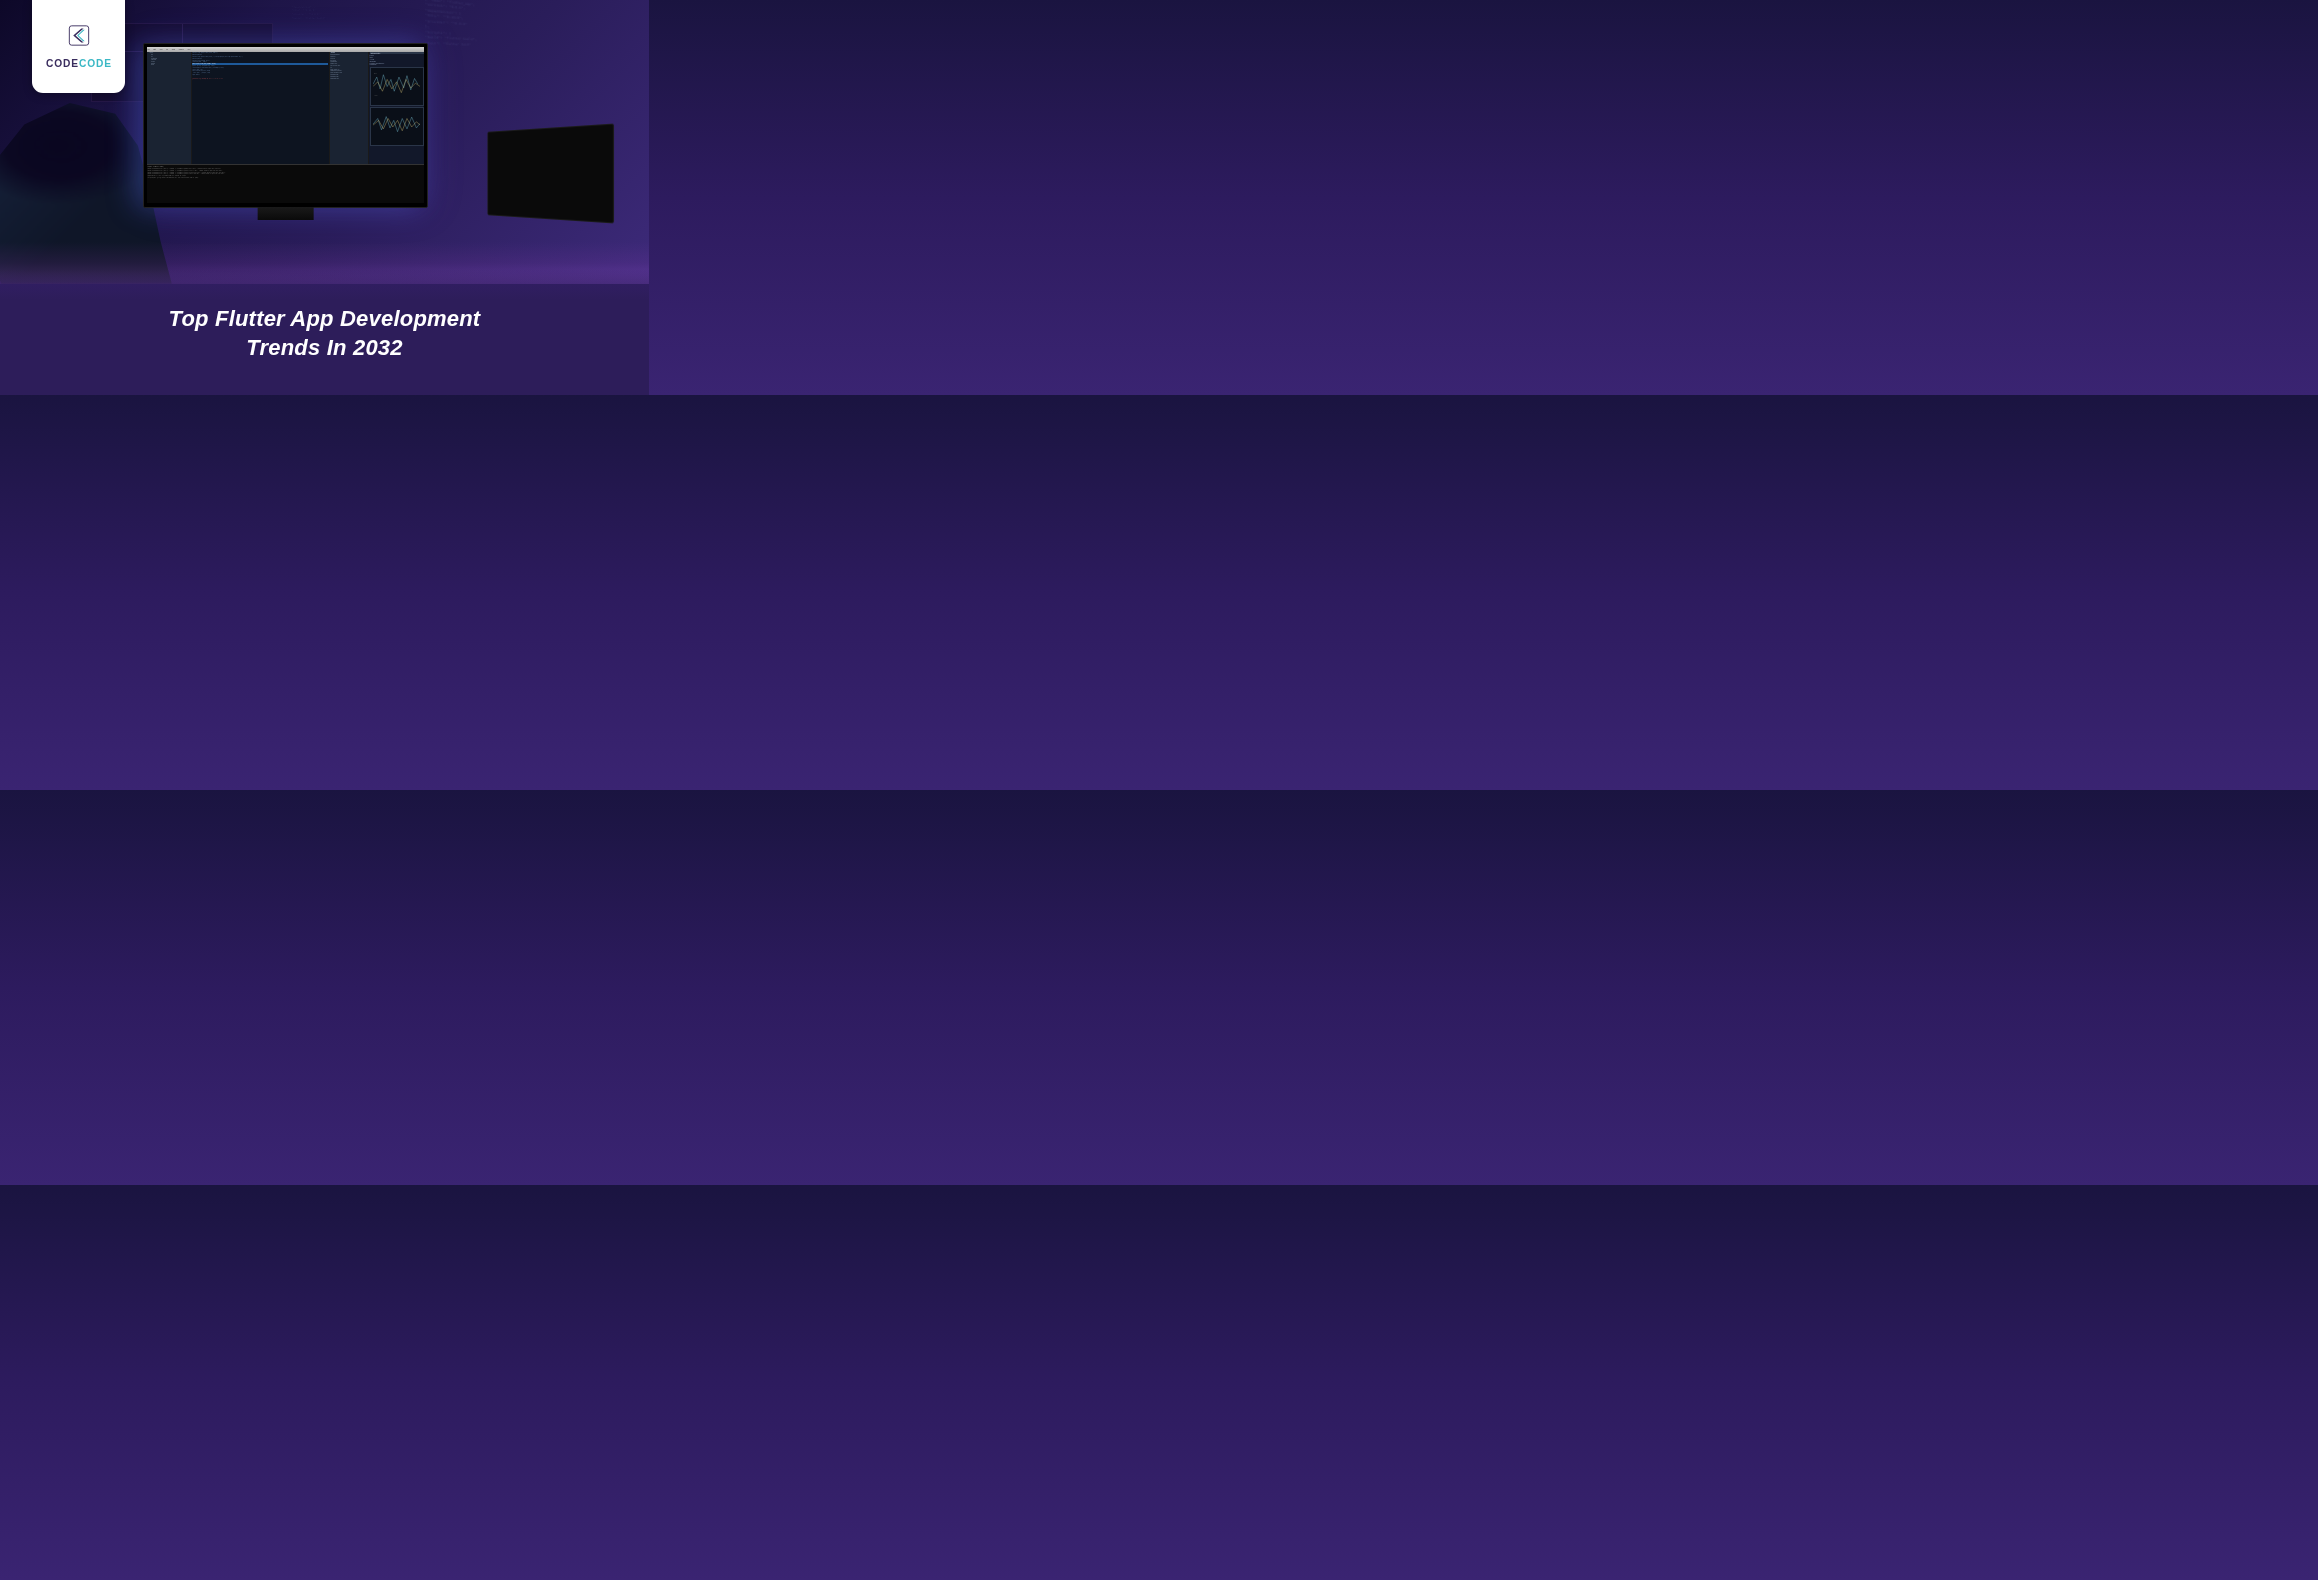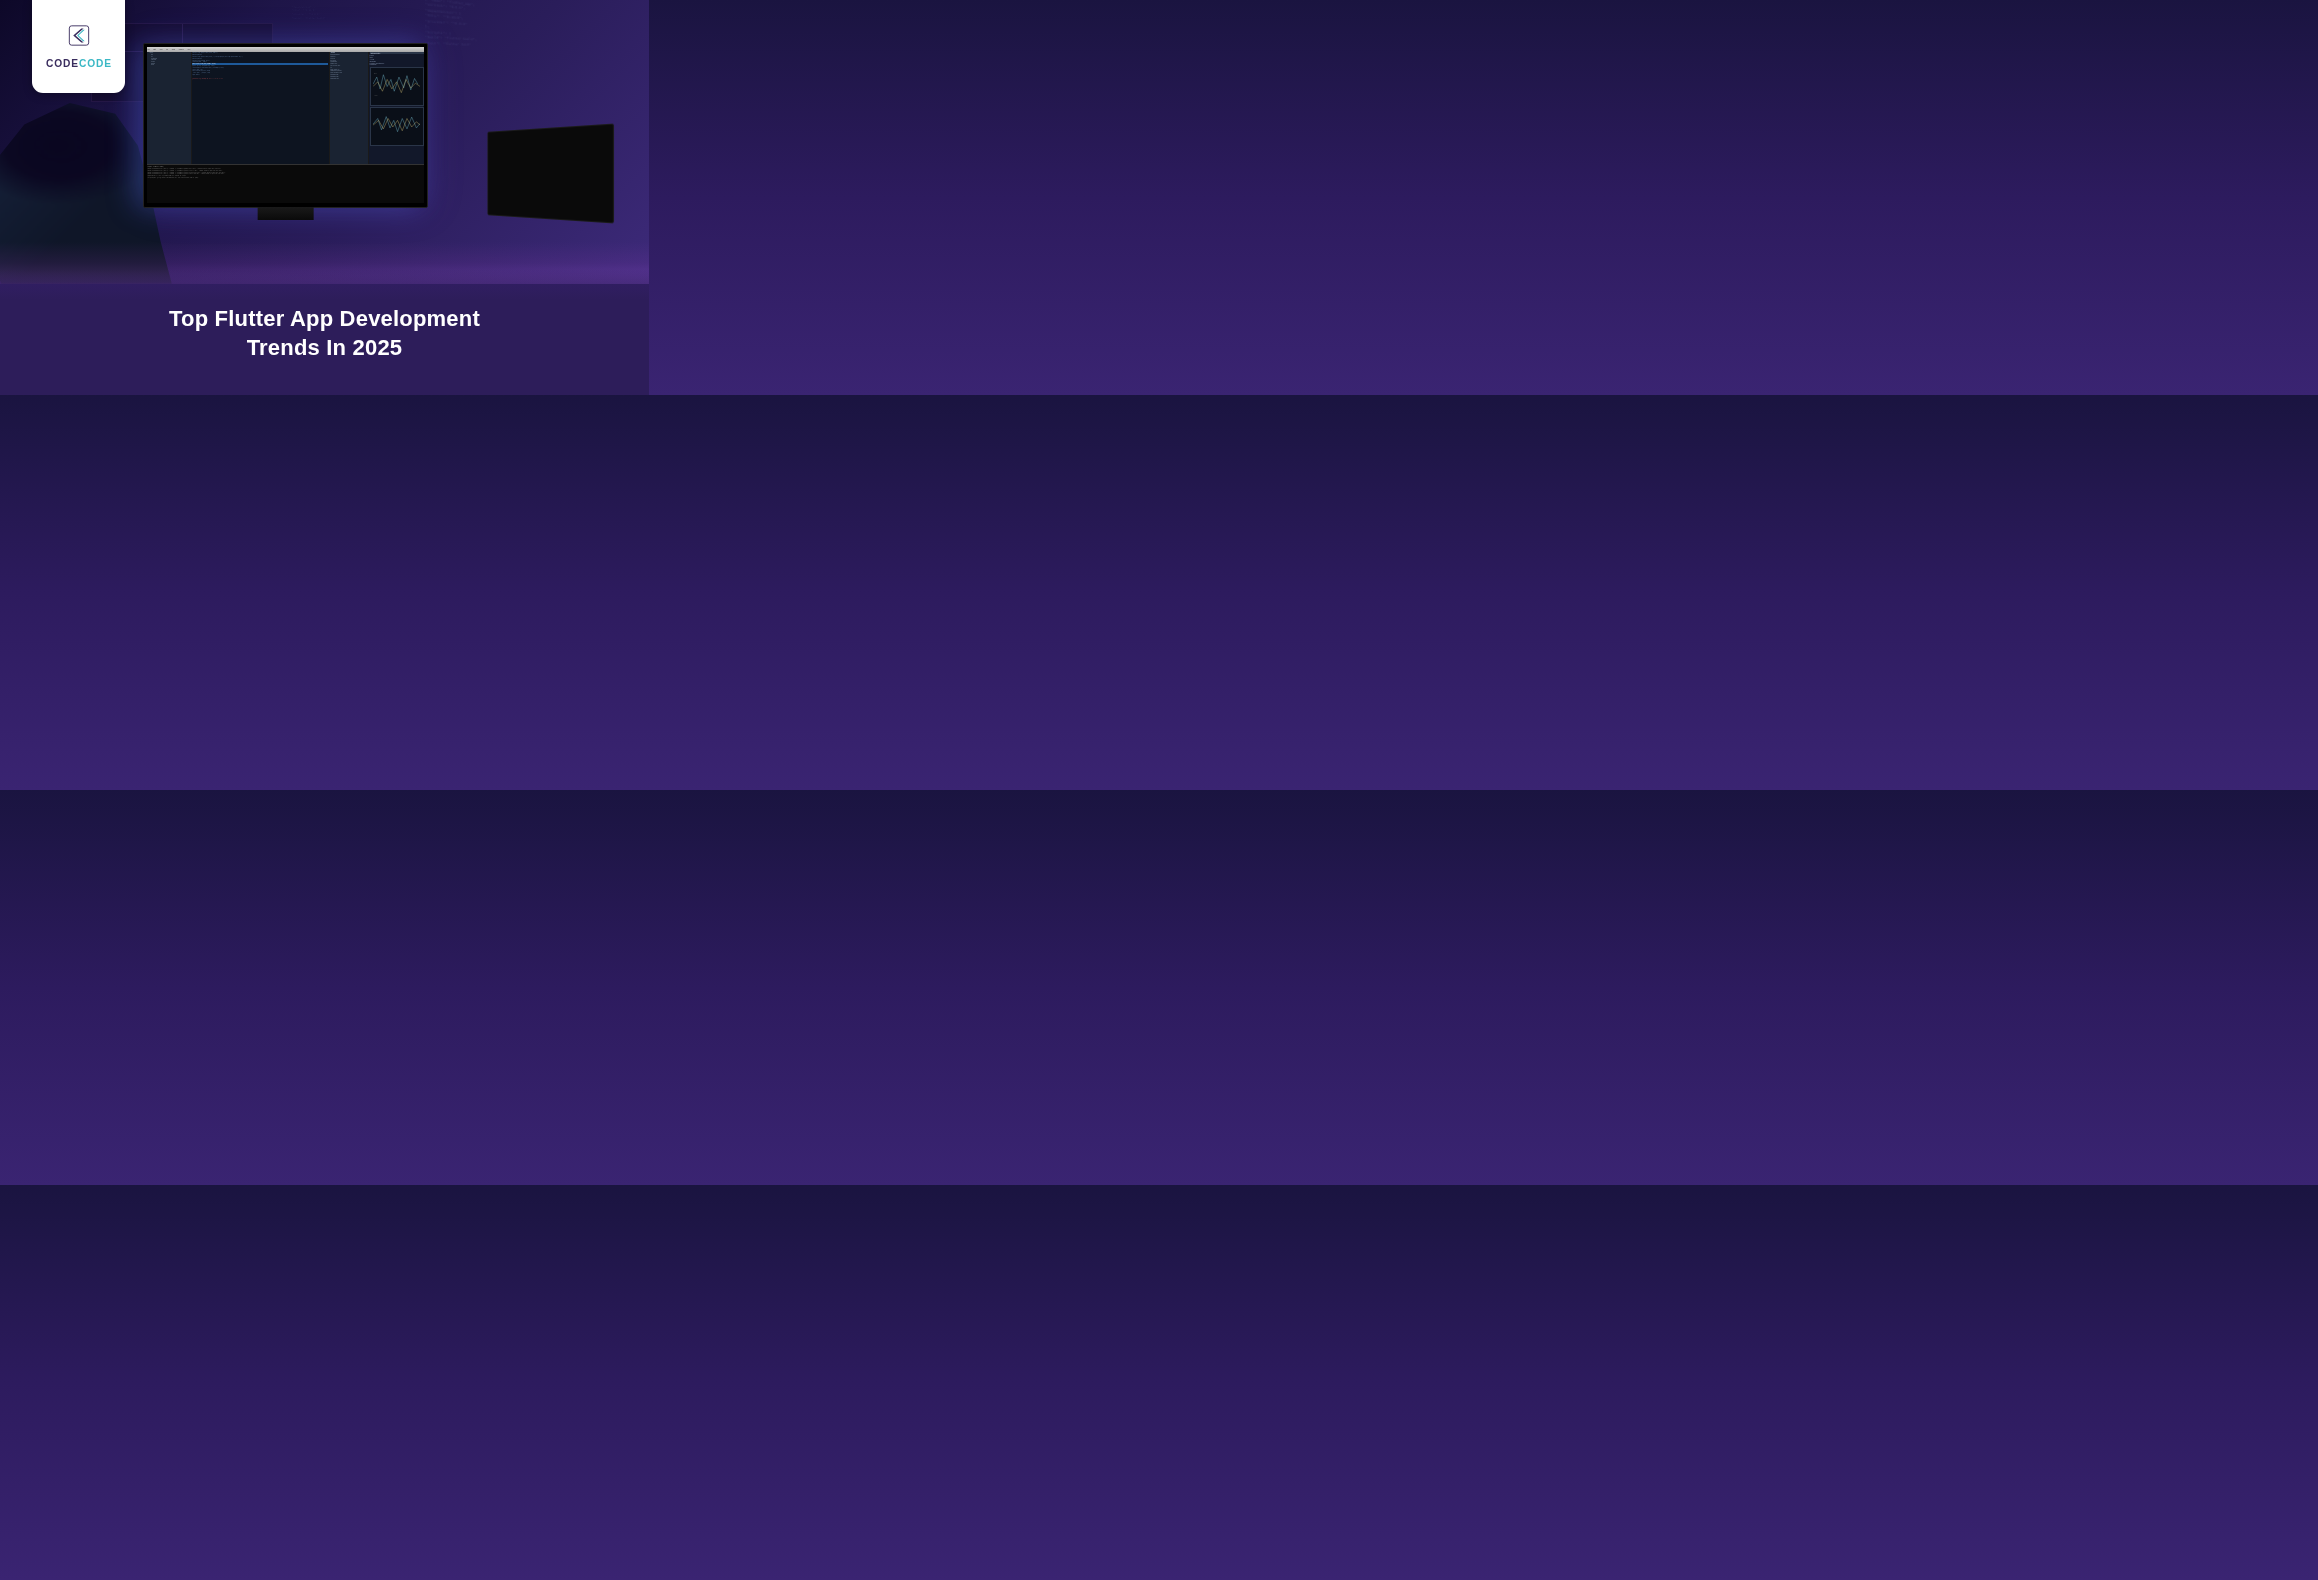--- a/index.html
+++ b/index.html
@@ -308,20 +308,21 @@
       bottom: 0;
       left: 0;
       width: 100%;
       height: 32%;
       background: linear-gradient(180deg, transparent 0%, #2d1d5a 25%, #2d1d5a 100%);
       display: flex;
       align-items: center;
       justify-content: center;
       padding: 28px 37px 25px;
       z-index: 20;
+      font-style: italic;
     }
     
     .title-text {
       color: #fff;
       font-size: 22px;
       font-weight: 700;
       text-align: center;
       line-height: 1.35;
       letter-spacing: 0.2px;
     }
@@ -478,17 +479,17 @@
     </svg>
     <div class="logo-text">
       <span class="code-part">CODE</span>
         <span class="klips-part">CODE</span>
     </div>
   </div>
 
   <div class="title-banner">
     <div class="title-text">
       <span>Top Flutter App Development</span><br>
-      <span>Trends In 2025</span>
+      <span>Trends In 2032</span>
     </div>
   </div>
 </div>
 
 
 </body></html>

